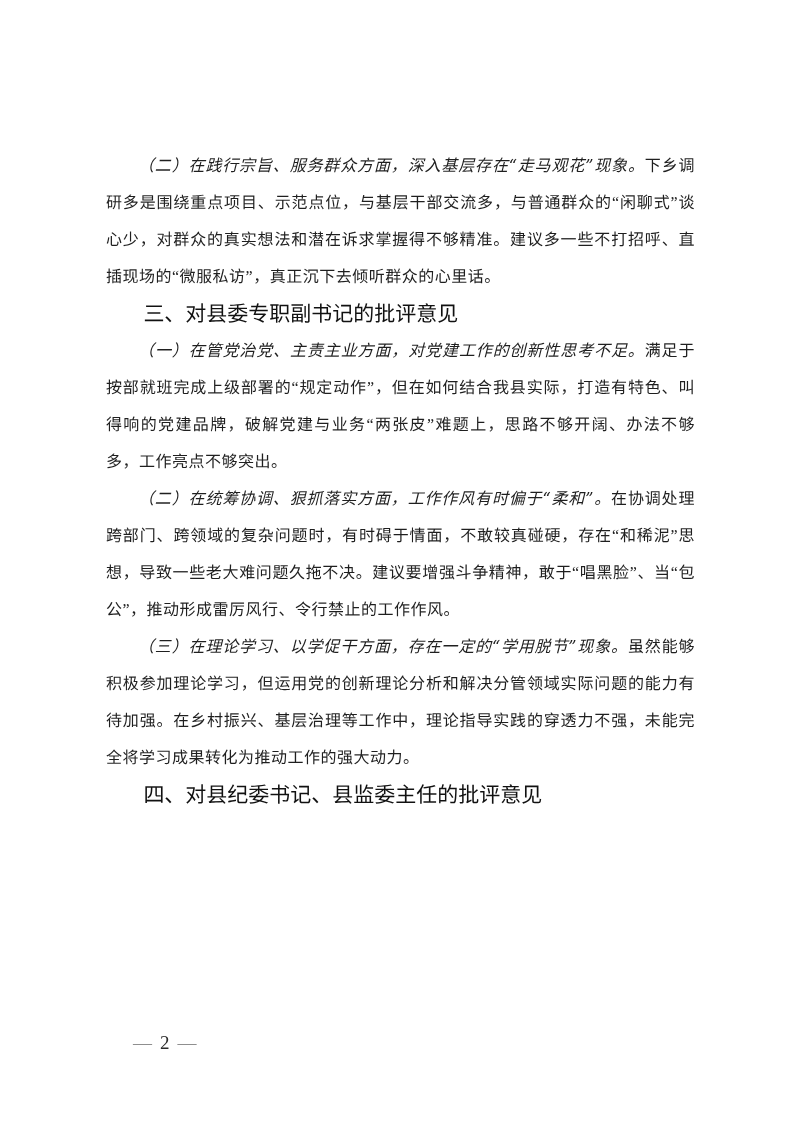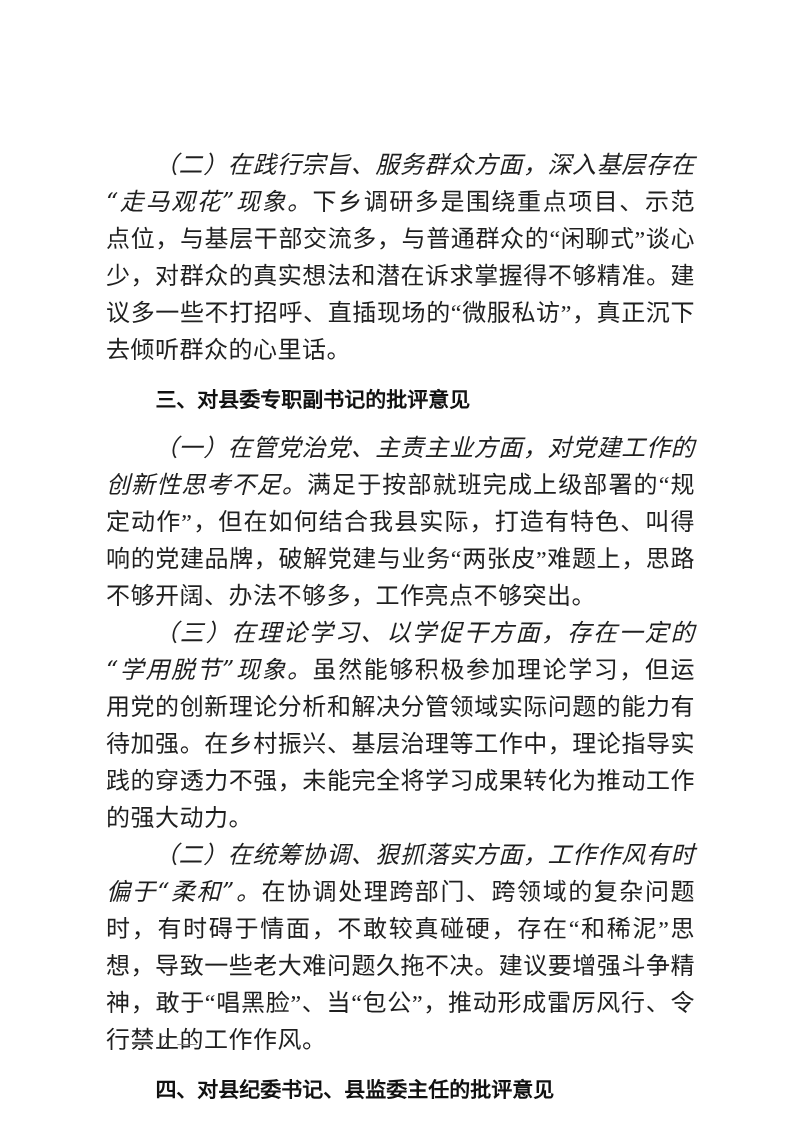--- a/index.html
+++ b/index.html
@@ -19,41 +19,41 @@
     color: #1f1f1f;
   }
   .content {
     position: absolute;
     left: 106px;
     top: 147px;
     width: 589px;
   }
   p.para {
     margin: 0;
-    font-size: 24px;
+    font-size: 16px;
     line-height: 37px;
     text-align: justify;
     text-indent: 2em;
     letter-spacing: 0.5px;
   }
   p.para .em {
     
     font-style: italic;
     font-family: "DejaVu Serif", "Liberation Serif", serif;
   }
   p.para .body-run {
     font-style: normal;
     font-family: "Liberation Serif", "DejaVu Serif", serif;
   }
   h2.heading {
     
-    margin: 12px;
+    margin: 0;
     font-size: 21px;
     line-height: 37px;
-    font-weight: 700;
+    font-weight: 400;
     font-family: "Liberation Sans", "DejaVu Sans", sans-serif;
     color: #111111;
     text-indent: 1.78em;
     text-align: left;
   }
   .footer {
     position: absolute;
     left: 133px;
     top: 1031px;
     font-size: 19px;
@@ -78,22 +78,22 @@
 <div class="page">
   <div class="content">
 
     <p class="para"><span class="em">（二）在践行宗旨、服务群众方面，深入基层存在“走马观花”现象。</span><span class="body-run">下乡调研多是围绕重点项目、示范点位，与基层干部交流多，与普通群众的“闲聊式”谈心少，对群众的真实想法和潜在诉求掌握得不够精准。建议多一些不打招呼、直插现场的“微服私访”，真正沉下去倾听群众的心里话。</span></p>
 
 
     <h2 class="heading">三、对县委专职副书记的批评意见</h2>
 
     <p class="para"><span class="em">（一）在管党治党、主责主业方面，对党建工作的创新性思考不足。</span><span class="body-run">满足于按部就班完成上级部署的“规定动作”，但在如何结合我县实际，打造有特色、叫得响的党建品牌，破解党建与业务“两张皮”难题上，思路不够开阔、办法不够多，工作亮点不够突出。</span></p>
 
+    <p class="para"><span class="em">（二）在统筹协调、狠抓落实方面，工作作风有时偏于“柔和”。</span><span class="body-run">在协调处理跨部门、跨领域的复杂问题时，有时碍于情面，不敢较真碰硬，存在“和稀泥”思想，导致一些老大难问题久拖不决。建议要增强斗争精神，敢于“唱黑脸”、当“包公”，推动形成雷厉风行、令行禁止的工作作风。</span></p>
+
     <p class="para"><span class="em">（三）在理论学习、以学促干方面，存在一定的“学用脱节”现象。</span><span class="body-run">虽然能够积极参加理论学习，但运用党的创新理论分析和解决分管领域实际问题的能力有待加强。在乡村振兴、基层治理等工作中，理论指导实践的穿透力不强，未能完全将学习成果转化为推动工作的强大动力。</span></p>
-
-    <p class="para"><span class="em">（二）在统筹协调、狠抓落实方面，工作作风有时偏于“柔和”。</span><span class="body-run">在协调处理跨部门、跨领域的复杂问题时，有时碍于情面，不敢较真碰硬，存在“和稀泥”思想，导致一些老大难问题久拖不决。建议要增强斗争精神，敢于“唱黑脸”、当“包公”，推动形成雷厉风行、令行禁止的工作作风。</span></p>
 
     <h2 class="heading">四、对县纪委书记、县监委主任的批评意见</h2>
 
   </div>
 
   <div class="footer"><span class="dash">—</span><span class="num">2</span><span class="dash">—</span></div>
 </div>
 
 </body></html>

